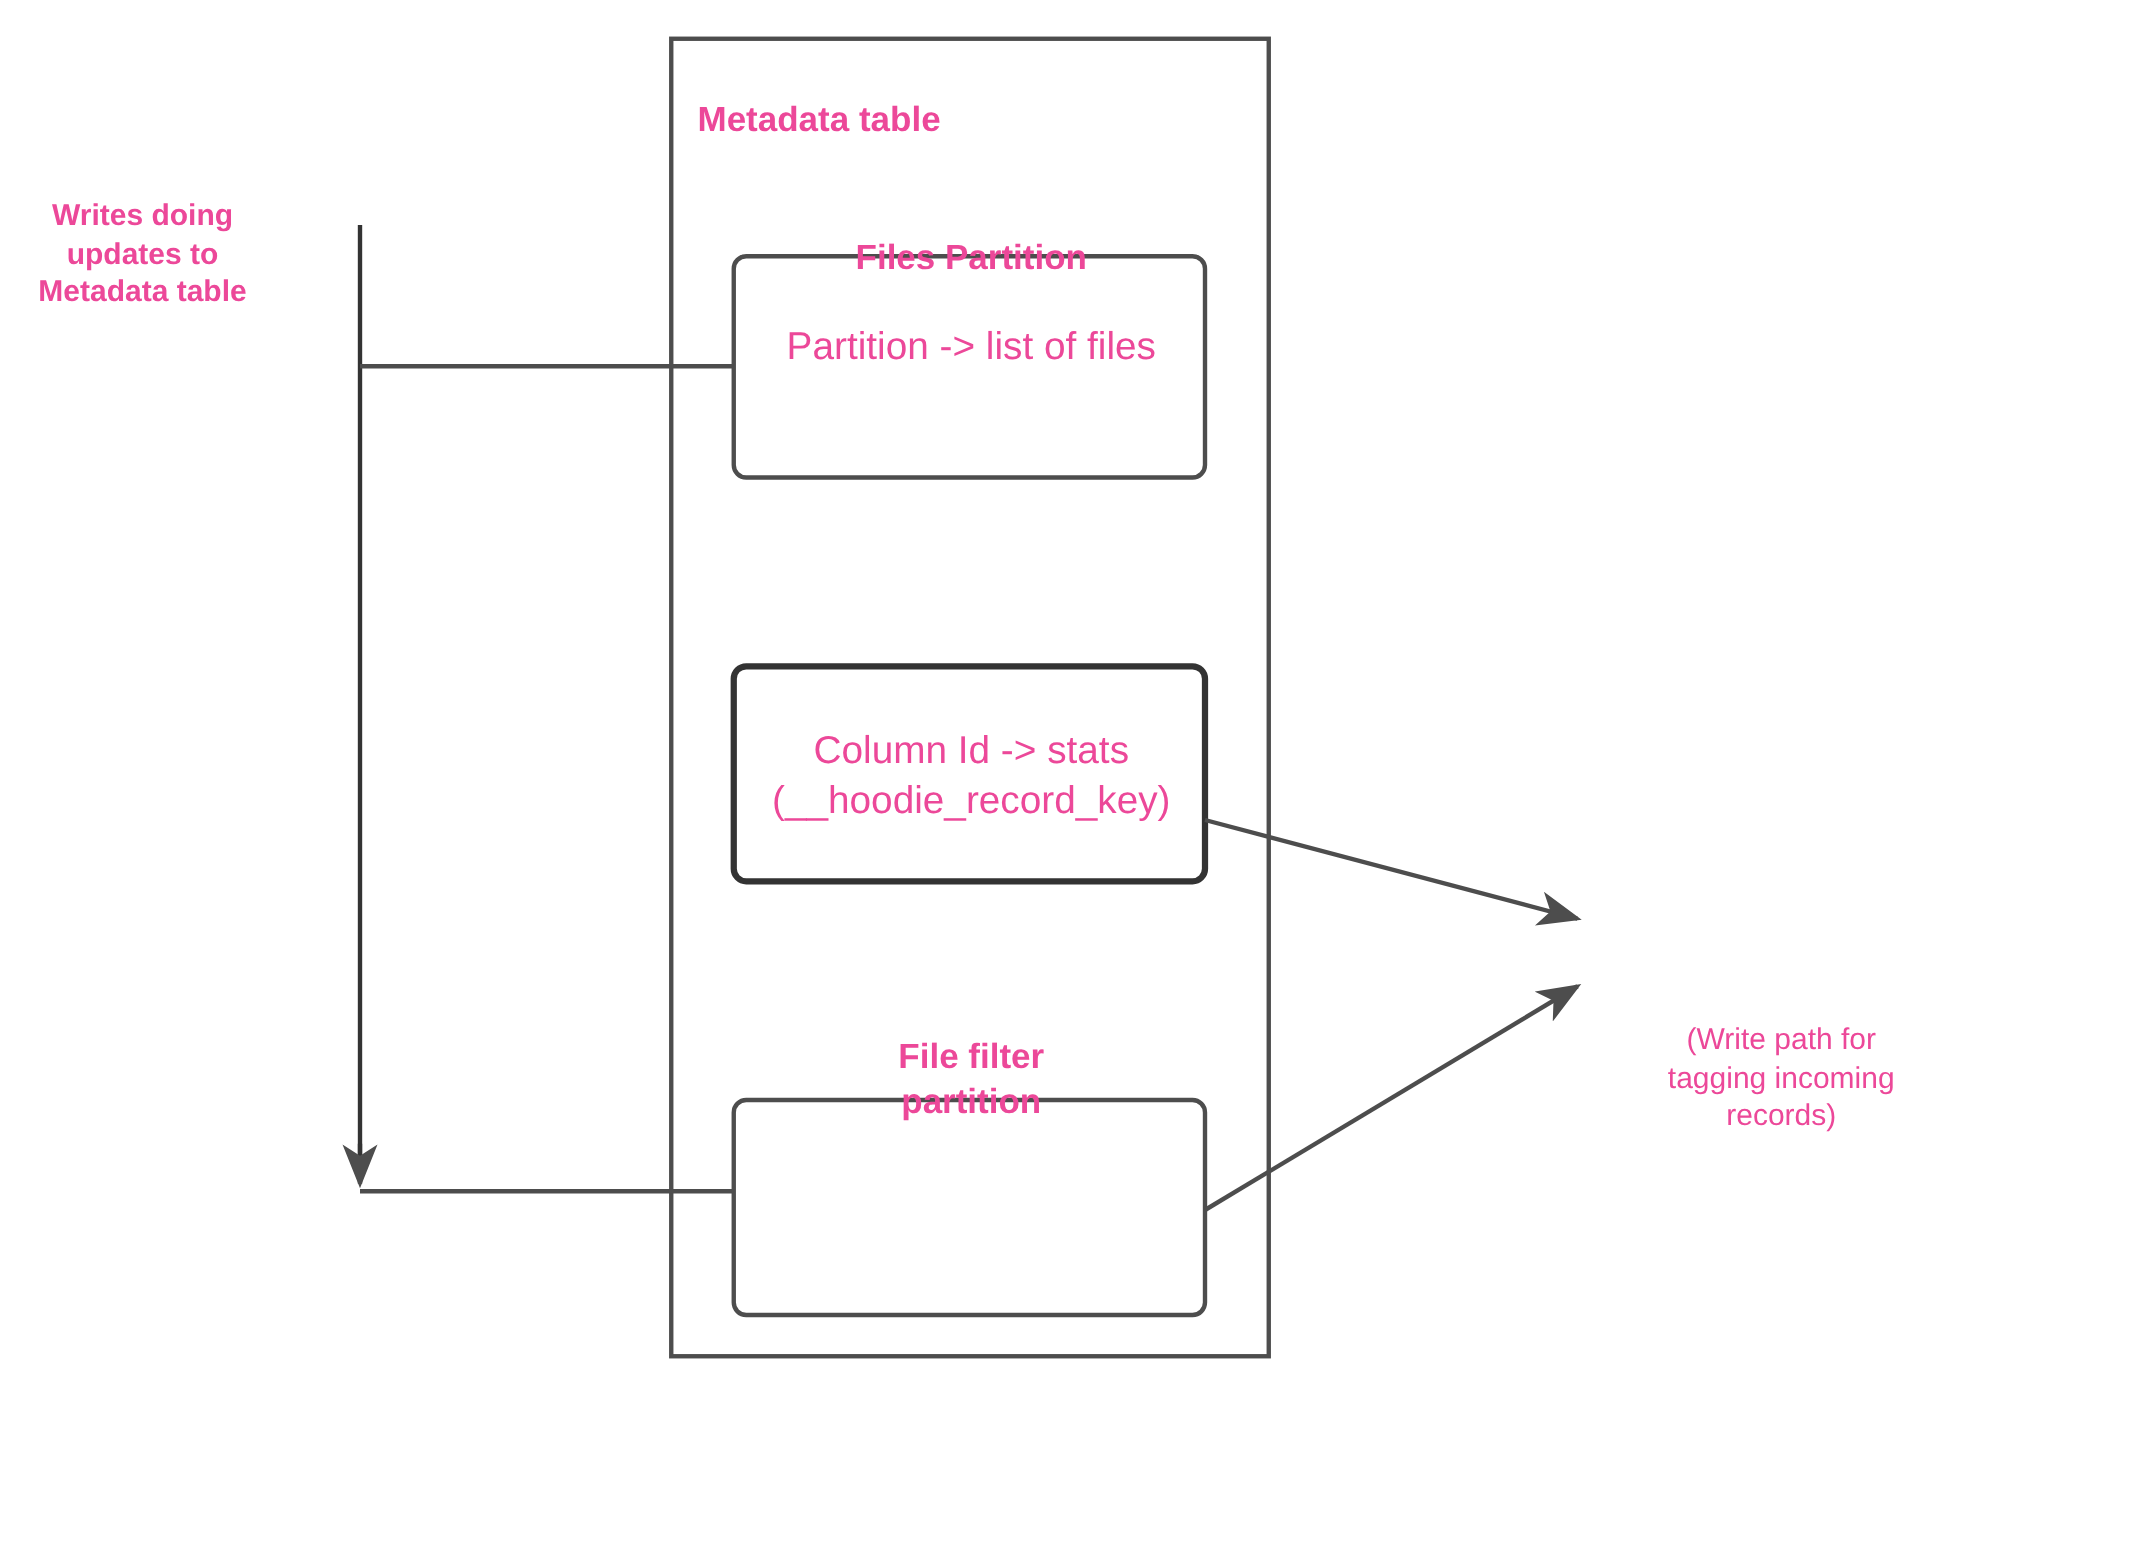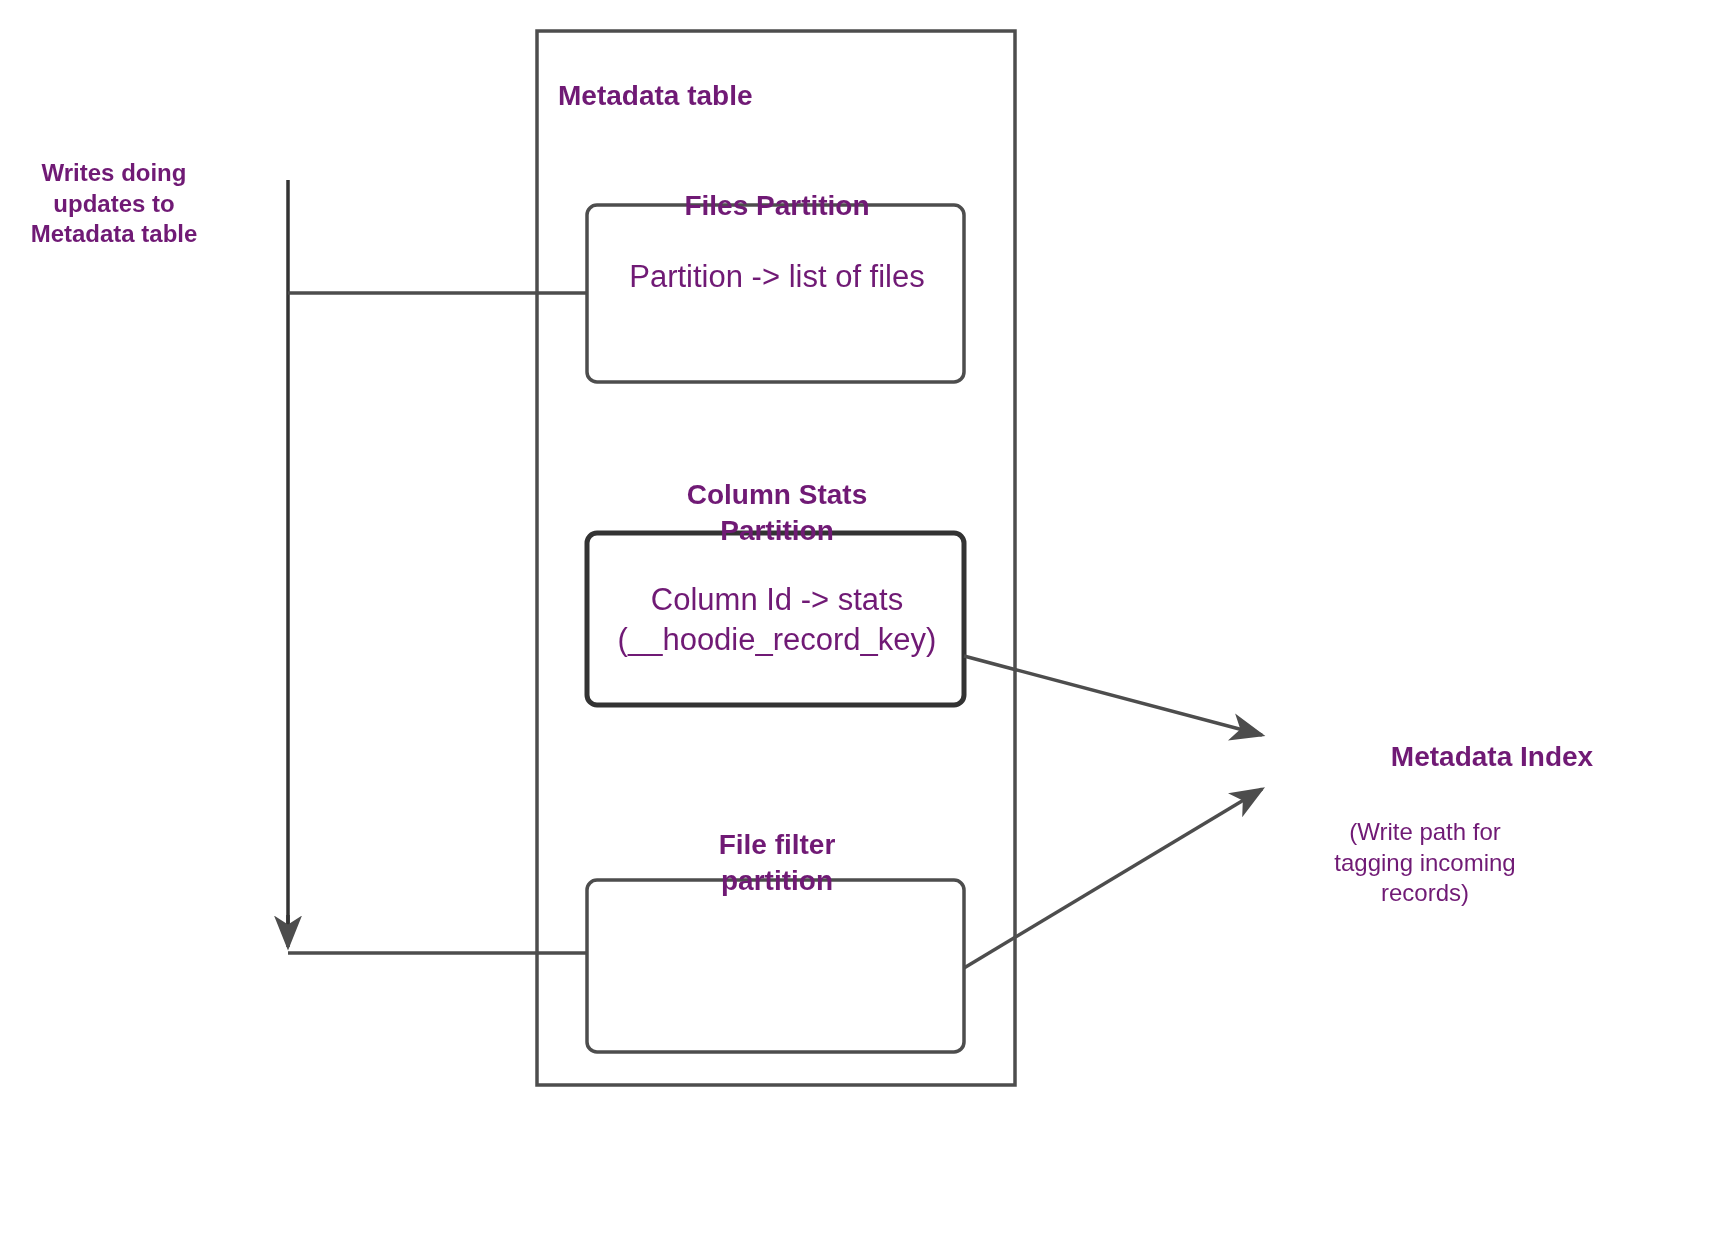--- a/index.html
+++ b/index.html
@@ -18,21 +18,21 @@
   svg.layer {
     position: absolute;
     left: 0;
     top: 0;
     width: 1718px;
     height: 1244px;
     pointer-events: none;
   }
   .txt {
     position: absolute;
-    color: #701a75;
+    color: #ec4899;
     text-align: center;
     line-height: 1.28;
     white-space: pre-line;
   }
   
   #metadata-table-title {
     left: 558px;
     top: 78px;
     font-size: 28px;
     font-weight: bold;
@@ -134,33 +134,30 @@
 
     <path d="M964,968 L1262,789" fill="none" stroke="#4d4d4d" stroke-width="3.5" marker-end="url(#arrow-solid)"></path>
   </svg>
 
   <div class="txt" id="metadata-table-title">Metadata table</div>
 
   <div class="txt partition-heading" id="files-partition-heading">Files Partition</div>
 
   <div class="txt box-text" id="files-box-text">Partition -&gt; list of files</div>
 
-  <div class="txt partition-heading" id="column-stats-partition-heading">Column Stats
-Partition</div>
 
   <div class="txt box-text" id="column-stats-box-text">Column Id  -&gt; stats
 (__hoodie_record_key)</div>
 
   <div class="txt partition-heading" id="bloom-filter-partition-heading">File filter
 partition</div>
 
 
   <div class="txt" id="writes-note">Writes doing
 updates to
 Metadata table</div>
 
-  <div class="txt" id="metadata-index-title">Metadata Index</div>
 
   <div class="txt" id="metadata-index-note">(Write path for
 tagging incoming
 records)</div>
 
 </div>
 
 </body></html>

